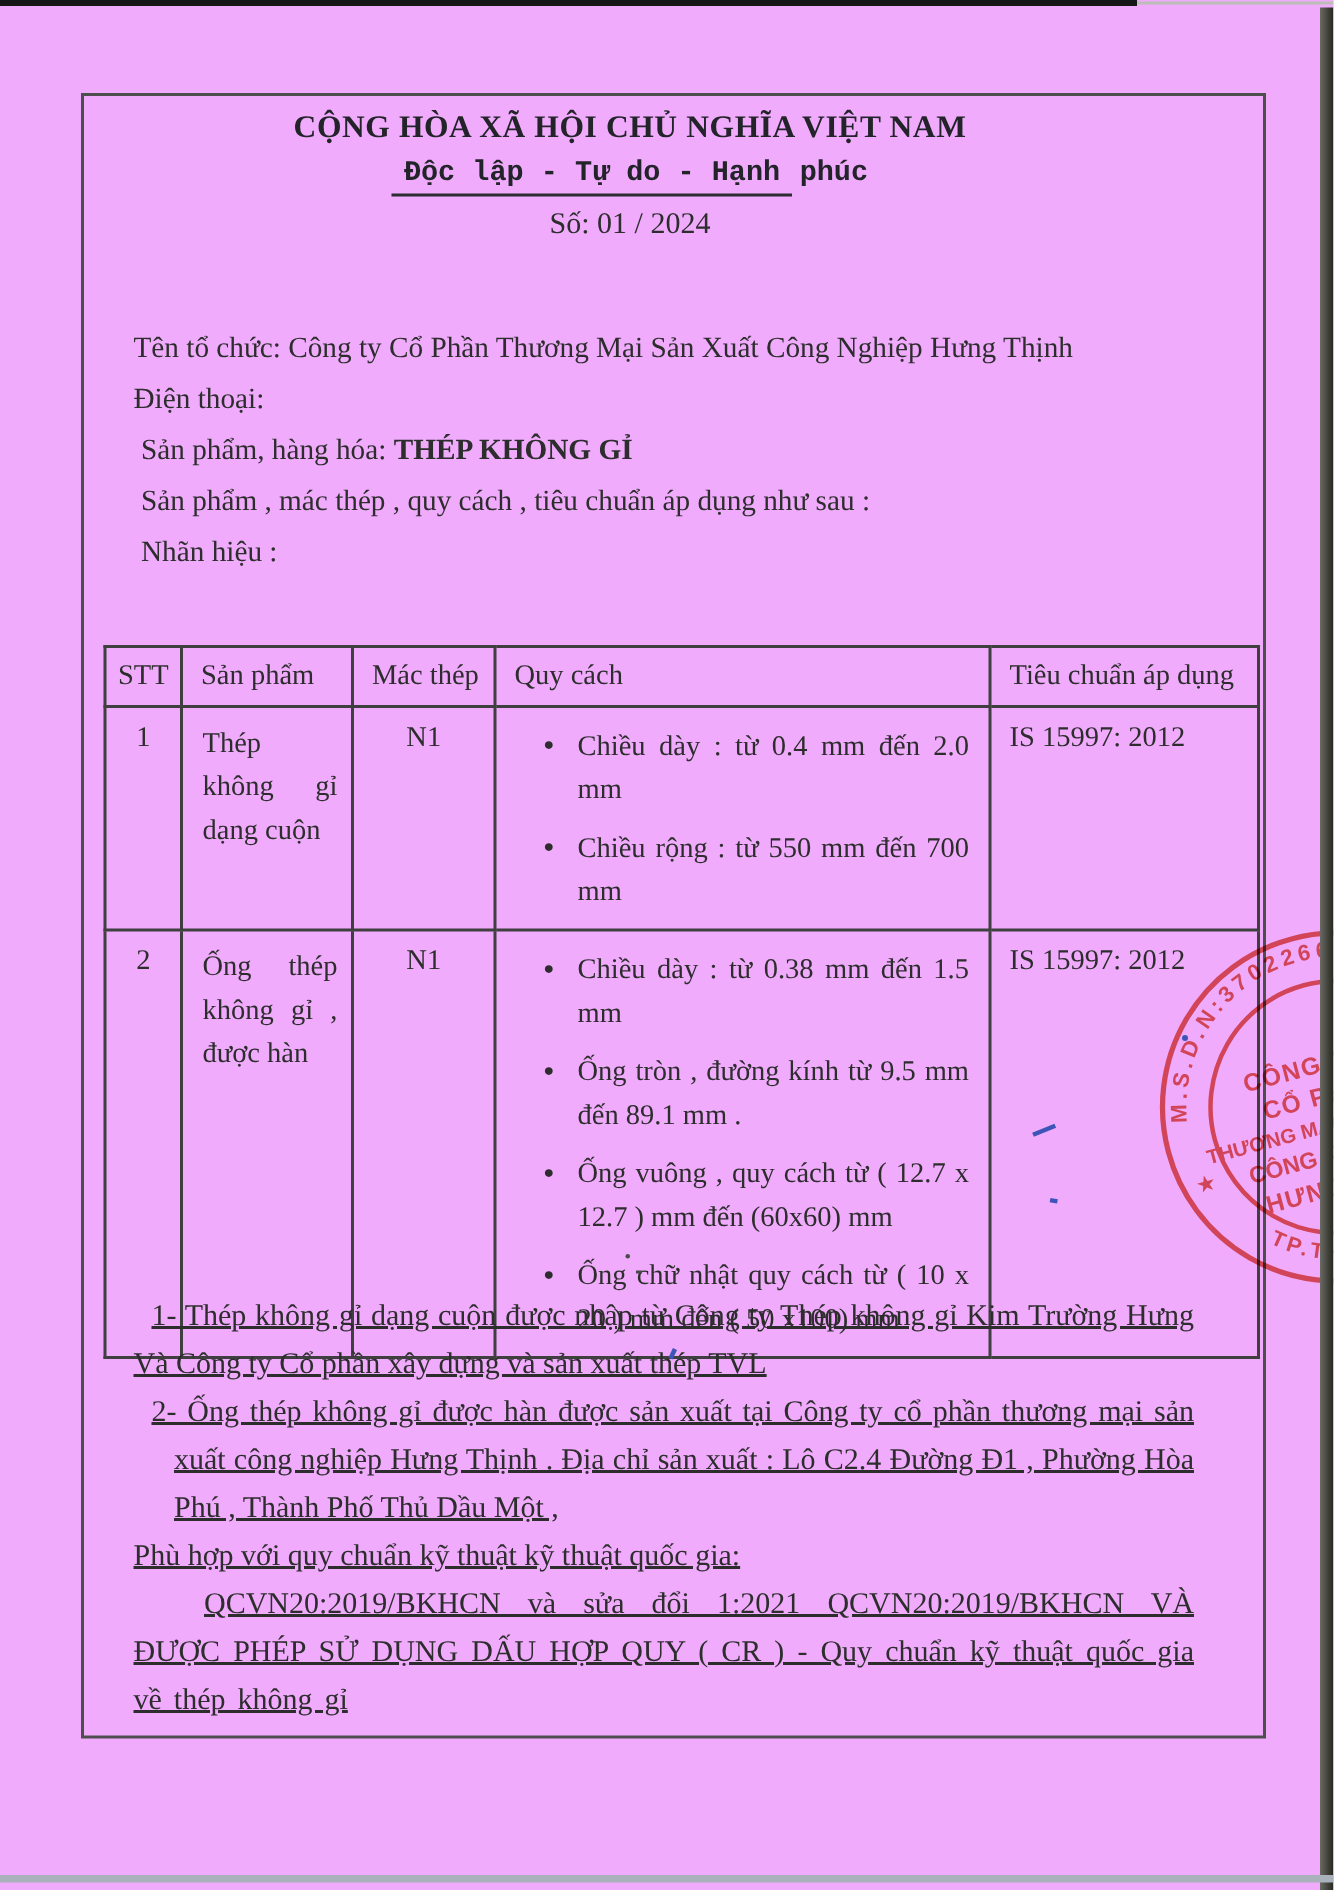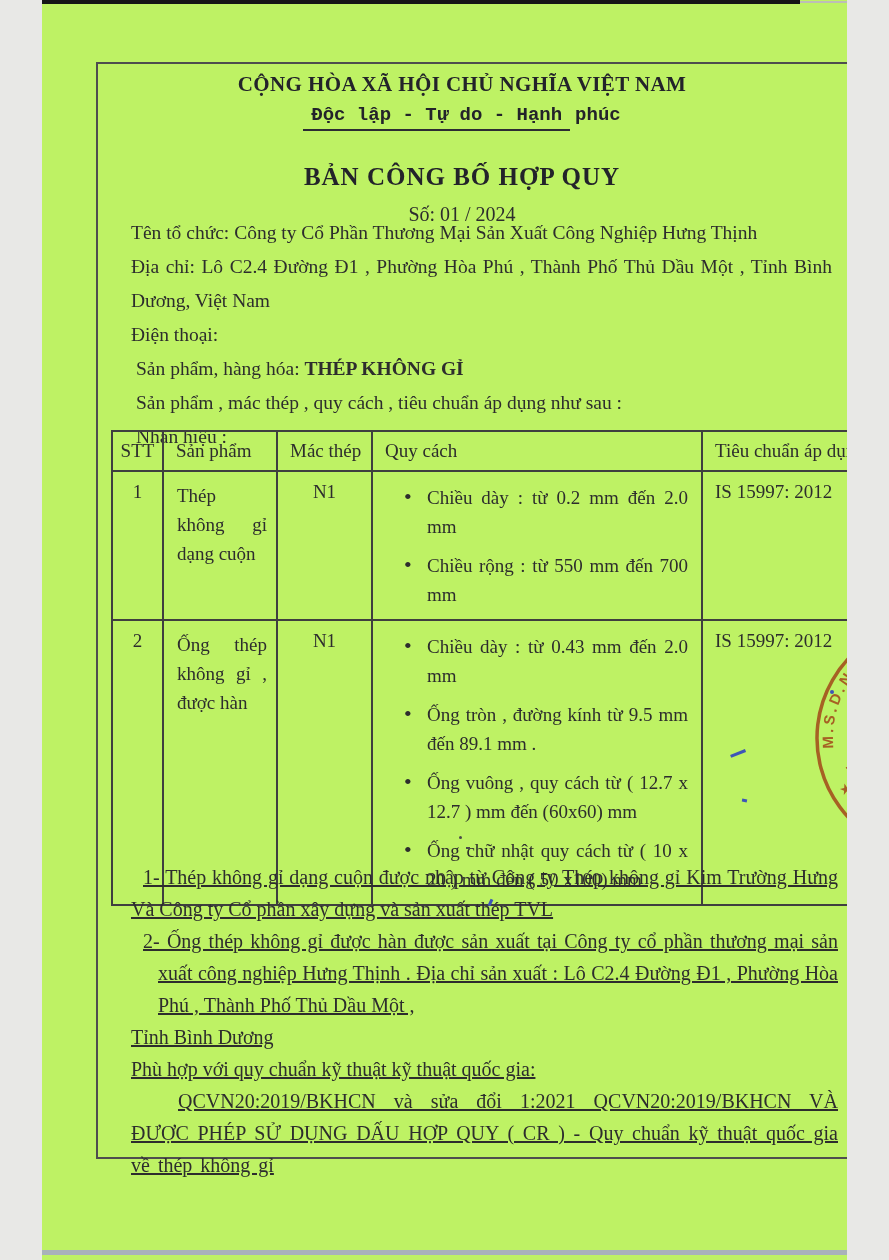--- a/index.html
+++ b/index.html
@@ -1,18 +1,18 @@
 <!DOCTYPE html>
 <html><head>
 <meta charset="utf-8">
 <style>
   html,body{margin:0;padding:0;background:#e8e8e6;}
   .page{
-    position:relative;width:805px;height:1260px;margin:0 auto;
-    background:#bef264;overflow:hidden;color:#2d2d2d;
+    position:relative;width:889px;height:1260px;margin:0 auto;
+    background:#f0abfc;overflow:hidden;color:#2d2d2d;
     font-family:"Liberation Serif","DejaVu Serif",serif;
   }
   
   .top-strip-a{position:absolute;left:0;top:0;width:758px;height:4px;background:#161616;}
   .top-strip-b{position:absolute;left:758px;top:1px;width:131px;height:2px;background:#bdbdb8;}
   .right-band{position:absolute;left:880px;top:5px;width:9px;height:1255px;
     background:linear-gradient(to right,#6a6a64,#26261f);z-index:30;}
   .bottom-band{position:absolute;left:0;top:1250px;width:889px;height:5px;background:#a9b2ba;z-index:30;}
 
   .frame{
@@ -81,27 +81,25 @@
   <div class="top-strip-a"></div>
   <div class="top-strip-b"></div>
   <div class="right-band"></div>
   <div class="bottom-band"></div>
 
   <div class="frame">
 
     <div class="doc-header">
       <p class="national-title">CỘNG HÒA XÃ HỘI CHỦ NGHĨA VIỆT NAM</p>
       <p class="motto"><span class="ul">Độc lập - Tự do - Hạnh</span><span class="tail">phúc</span></p>
-      <p class="doc-title">BẢN CÔNG BỐ HỢP QUY</p>
       <p class="doc-number">Số: 01 / 2024</p>
     </div>
 
     <div class="info">
       <p>Tên tổ chức: Công ty Cổ Phần Thương Mại Sản Xuất Công Nghiệp Hưng Thịnh</p>
-      <p class="justify">Địa chỉ: Lô C2.4 Đường Đ1 , Phường Hòa Phú , Thành Phố Thủ Dầu Một , Tỉnh Bình Dương, Việt Nam</p>
       <p>Điện thoại:</p>
       <p class="indent4"><span>Sản phẩm, hàng hóa: </span><span class="b">THÉP KHÔNG GỈ</span></p>
       <p class="indent4">Sản phẩm , mác thép , quy cách , tiêu chuẩn áp dụng như sau :</p>
       <p class="indent4">Nhãn hiệu :</p>
     </div>
 
     <table class="spec">
       <colgroup>
         <col style="width:51px">
           <col style="width:114px">
@@ -116,47 +114,46 @@
         <th>Mác thép</th>
         <th>Quy cách</th>
         <th>Tiêu chuẩn áp dụng</th>
       </tr>
       <tr style="height:98px">
         <td class="stt">1</td>
         <td class="sp">Thép không gỉ dạng cuộn</td>
         <td class="mac">N1</td>
         <td class="qc">
           <ul class="bullets">
-            <li>Chiều dày : từ 0.2 mm đến 2.0 mm</li>
+            <li>Chiều dày : từ 0.4 mm đến 2.0 mm</li>
             <li>Chiều rộng : từ 550 mm đến 700 mm</li>
           </ul>
         </td>
         <td class="tc">IS 15997: 2012</td>
       </tr>
       <tr style="height:232px">
         <td class="stt">2</td>
         <td class="sp">Ống thép không gỉ , được hàn</td>
         <td class="mac">N1</td>
         <td class="qc">
           <ul class="bullets">
-            <li>Chiều dày : từ 0.43 mm đến 2.0 mm</li>
+            <li>Chiều dày : từ 0.38 mm đến 1.5 mm</li>
             <li>Ống tròn , đường kính từ 9.5 mm đến 89.1 mm .</li>
             <li>Ống vuông , quy cách từ ( 12.7 x 12.7 ) mm đến (60x60) mm</li>
             <li>Ống chữ nhật quy cách từ ( 10 x 20 ) mm đến ( 50 x100) mm</li>
           </ul>
         </td>
         <td class="tc">IS 15997: 2012</td>
       </tr>
     </tbody>
       </table>
 
     <div class="notes">
       <p class="note1">1-  Thép không gỉ dạng cuộn được nhập từ Công ty Thép không gỉ Kim Trường Hưng Và Công ty Cổ phần xây dựng và sản xuất thép TVL</p>
       <p class="note2">2-  Ống thép không gỉ được hàn được sản xuất tại Công ty cổ phần thương mại sản xuất công nghiệp Hưng Thịnh . Địa chỉ sản xuất : Lô C2.4 Đường Đ1 , Phường Hòa Phú , Thành Phố Thủ Dầu Một ,</p>
-      <p class="province">Tỉnh Bình Dương</p>
       <p class="conform-intro">Phù hợp với quy chuẩn kỹ thuật kỹ thuật quốc gia:</p>
       <p class="conform-body">QCVN20:2019/BKHCN  và  sửa  đổi  1:2021  QCVN20:2019/BKHCN  VÀ  ĐƯỢC PHÉP SỬ DỤNG DẤU HỢP QUY ( CR ) -  Quy chuẩn kỹ thuật quốc gia về thép không gỉ</p>
     </div>
   </div>
 
   <svg class="stamp" viewBox="0 0 252 252">
     <defs>
       <path id="arcTop" d="M 26 126 A 100 100 0 1 1 226 126"></path>
       <path id="arcBottom" d="M 36 170 A 99 99 0 0 0 216 170"></path>
     </defs>

